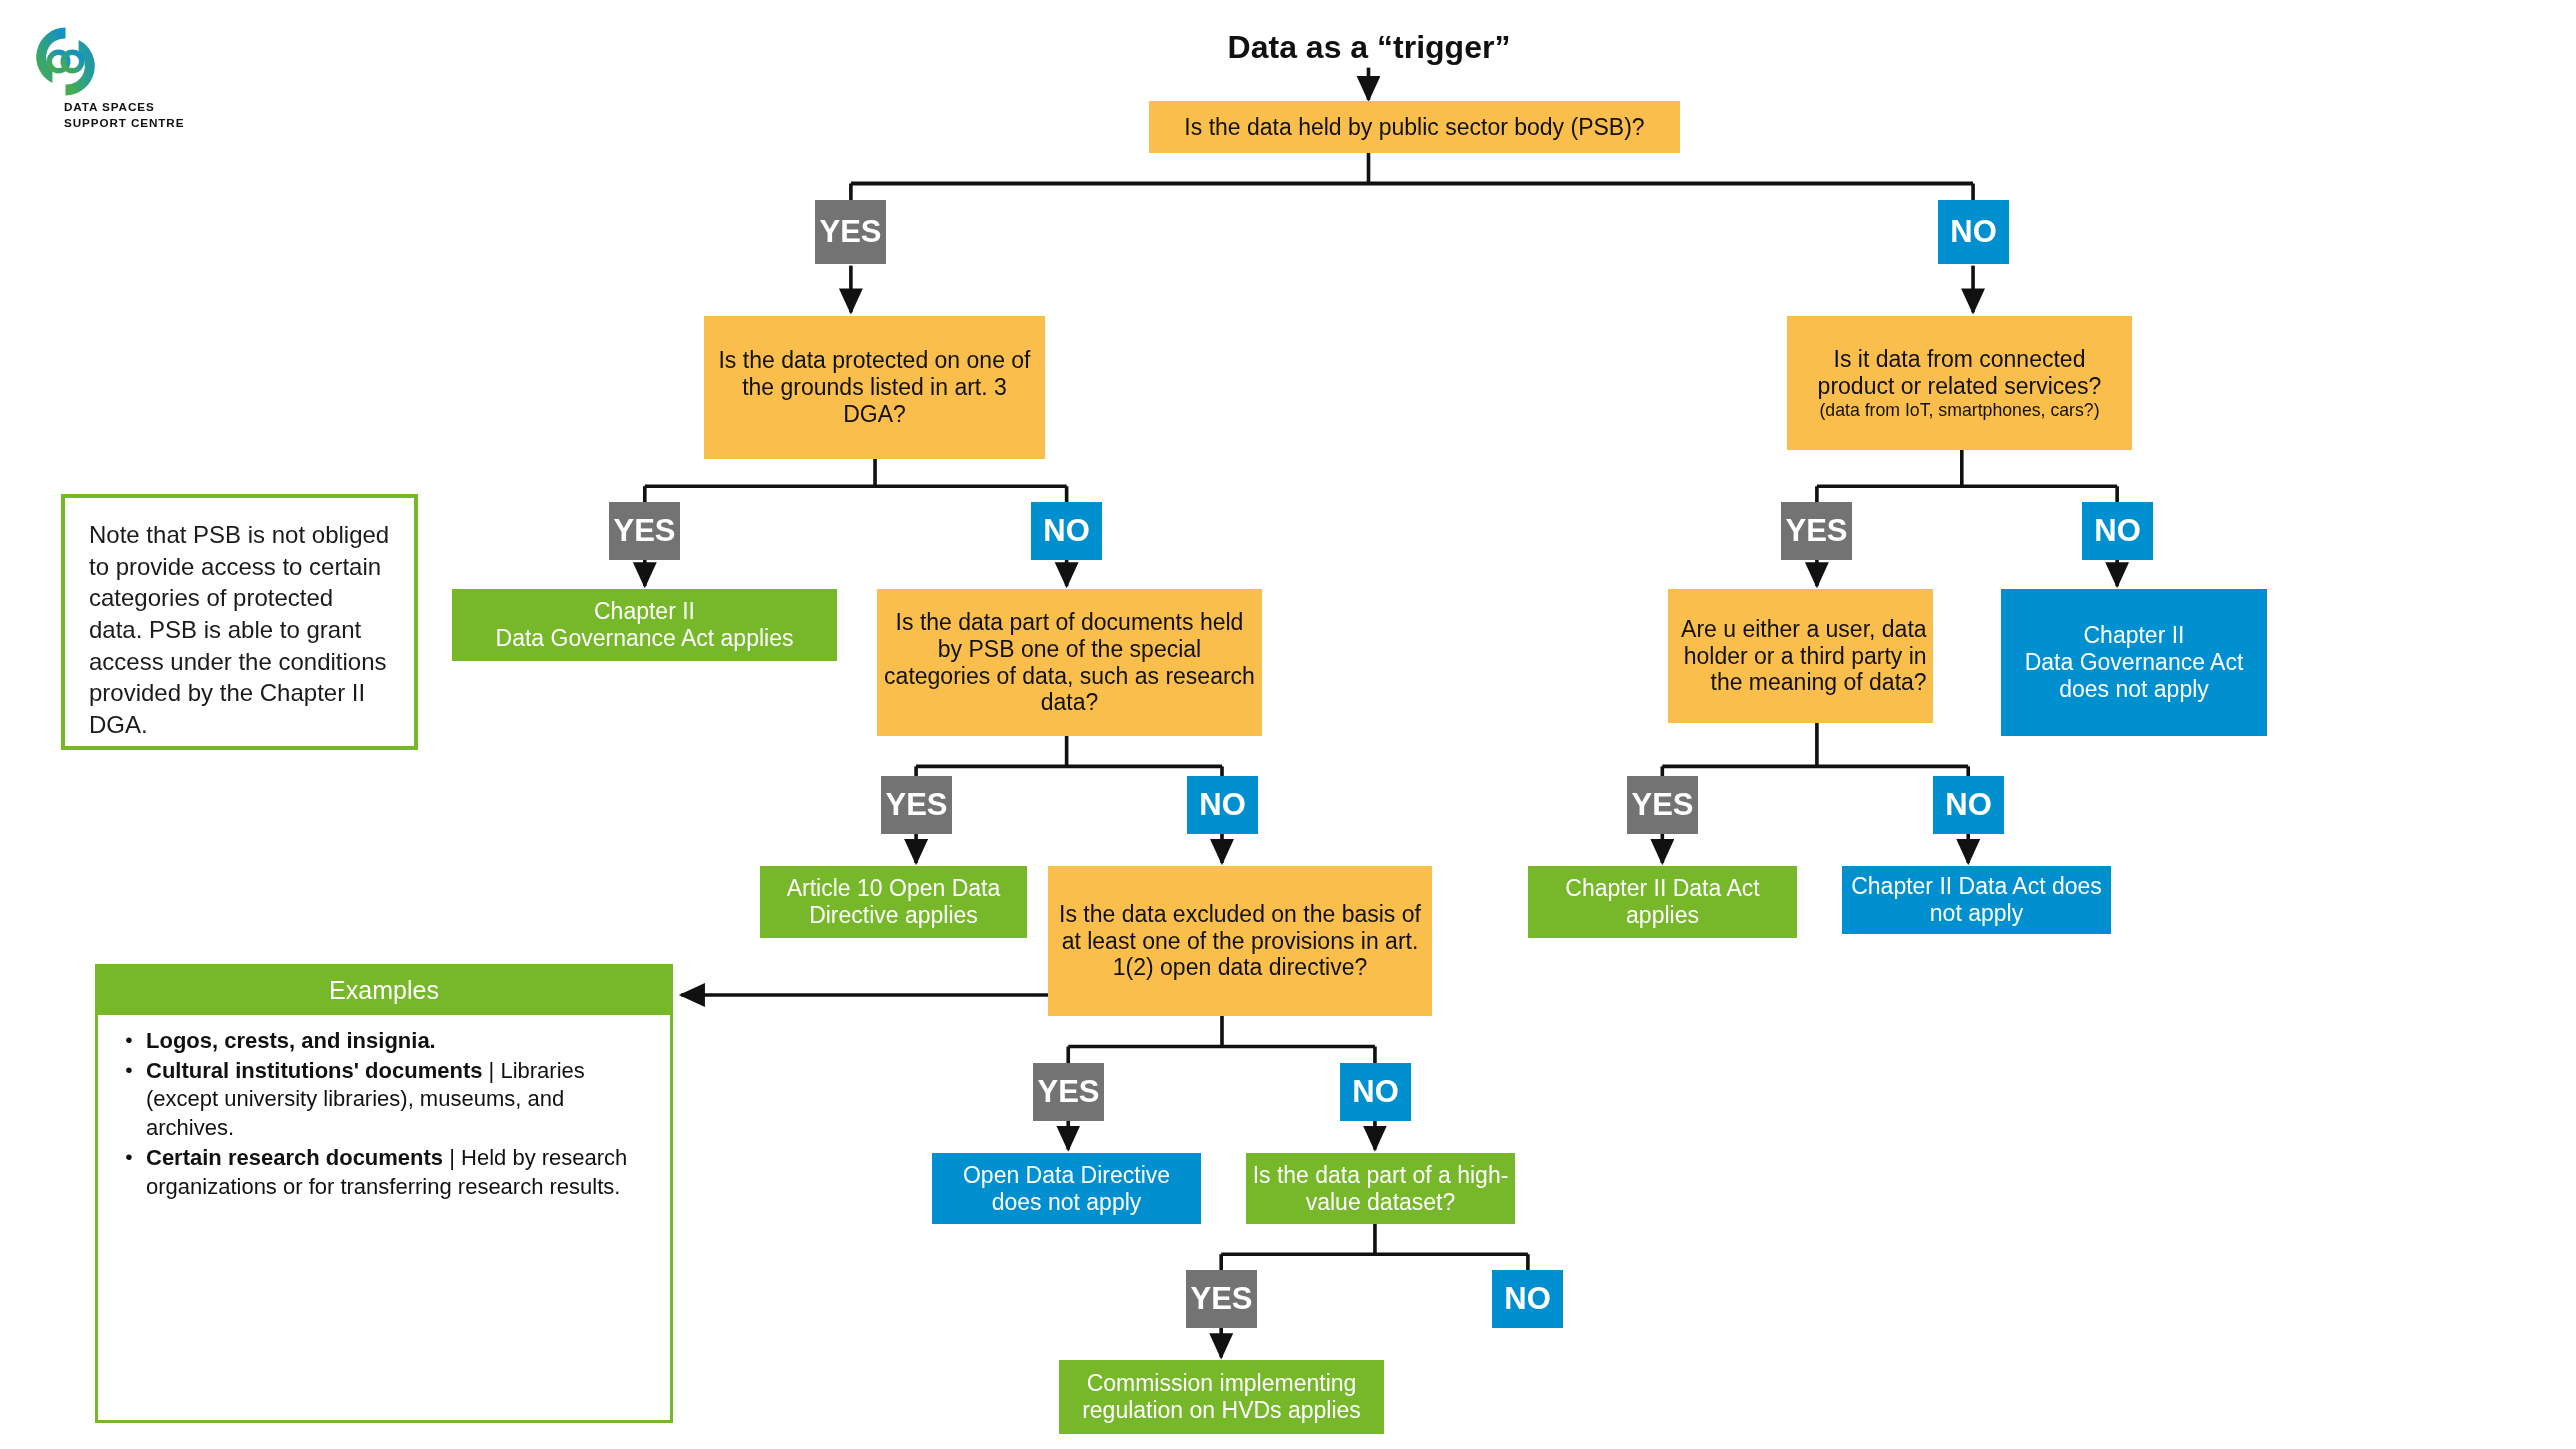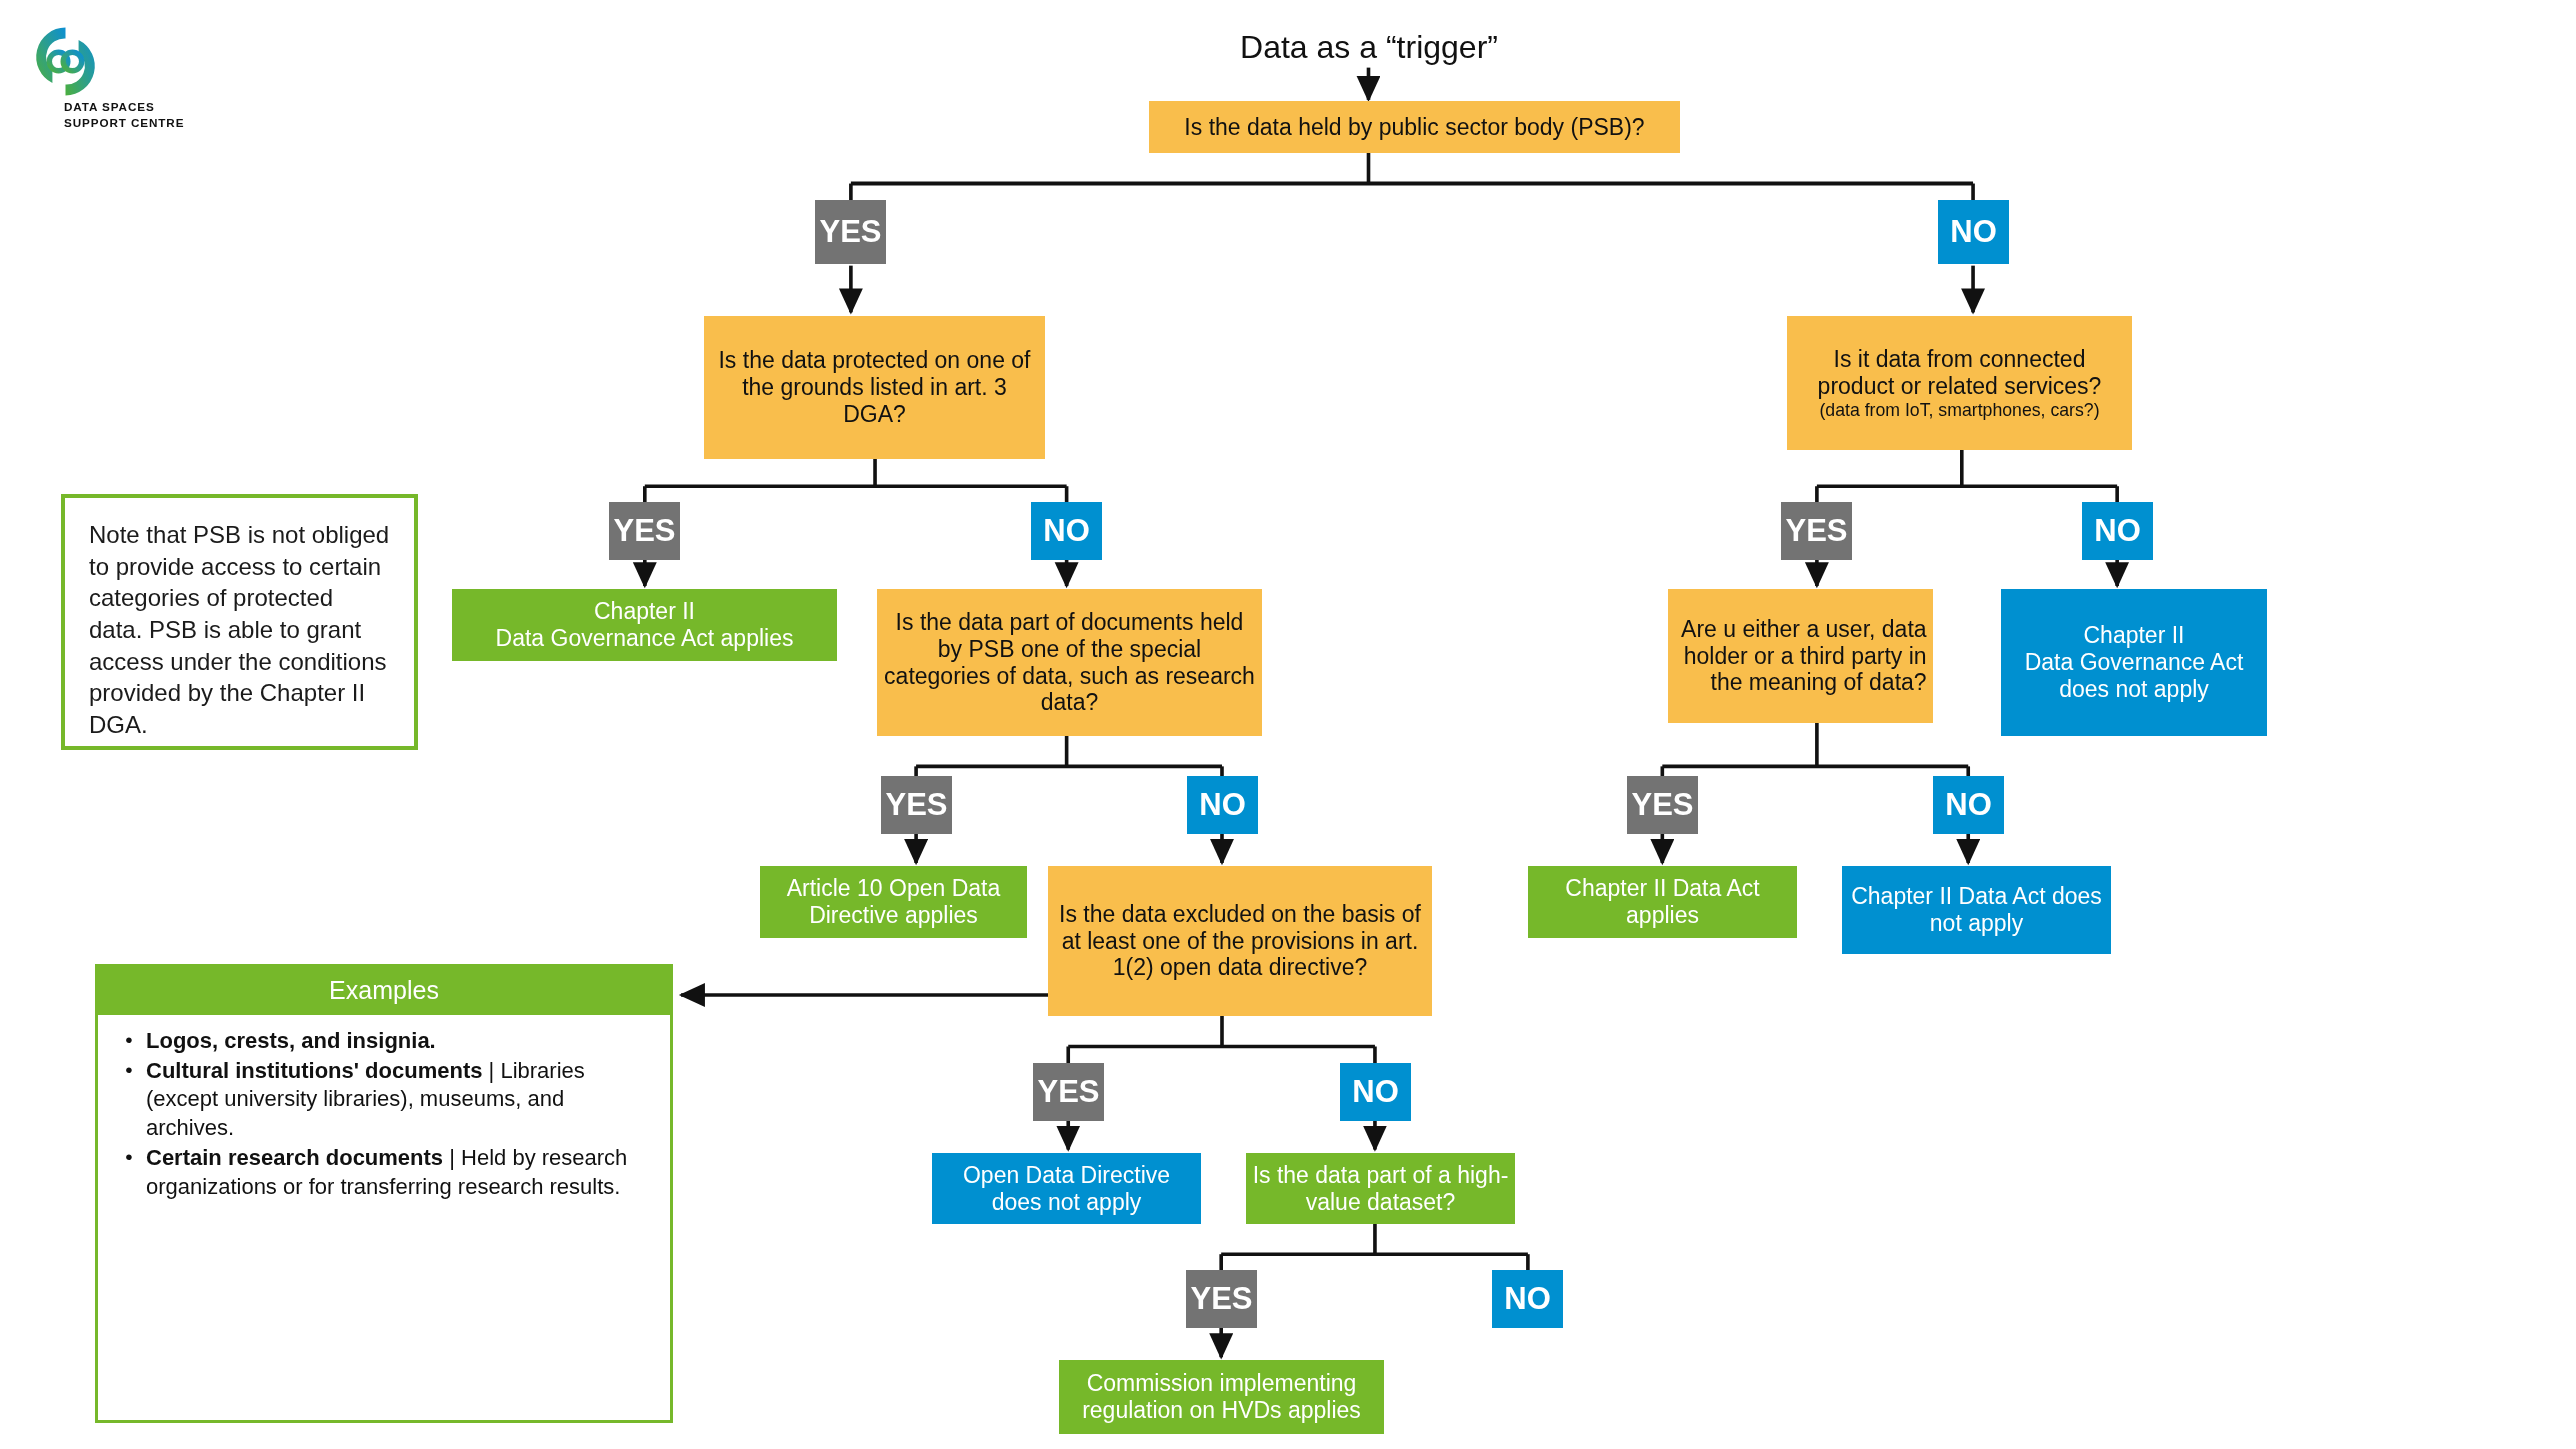--- a/index.html
+++ b/index.html
@@ -65,21 +65,21 @@
   .label.yes { background: #737373; }
   .label.no  { background: #0090D0; }
 
   #page-title {
     position: absolute;
     left: 1047px;
     top: 29px;
     width: 644px;
     text-align: center;
     font-size: 32px;
-    font-weight: normal;
+    font-weight: bold;
     color: #111111;
     z-index: 5;
   }
 
   
   #note-box {
     position: absolute;
     left: 61px;
     top: 494px;
     width: 357px;
@@ -318,21 +318,21 @@
   </div>
 
   <div class="node q" style="left:1048px; top:866px; width:384px; height:150px;">
     <span class="inner">Is the data excluded on the basis of at least one of the provisions in art. 1(2) open data directive?</span>
   </div>
 
   <div class="node green" style="left:1528px; top:866px; width:269px; height:72px;">
     <span class="inner">Chapter II Data Act applies</span>
   </div>
 
-  <div class="node blue" style="left:1842px; top:866px; width:269px; height:88px;">
+  <div class="node blue" style="left:1842px; top:866px; width:269px; height:68px;">
     <span class="inner">Chapter II Data Act does not apply</span>
   </div>
 
   <div id="note-box">
     <span>Note that PSB is not obliged to provide access to certain categories of protected data. PSB is able to grant access under the conditions provided by the Chapter II DGA.</span>
   </div>
 
   <div id="examples-box">
     <div id="examples-header">Examples</div>
     <ul id="examples-list">

